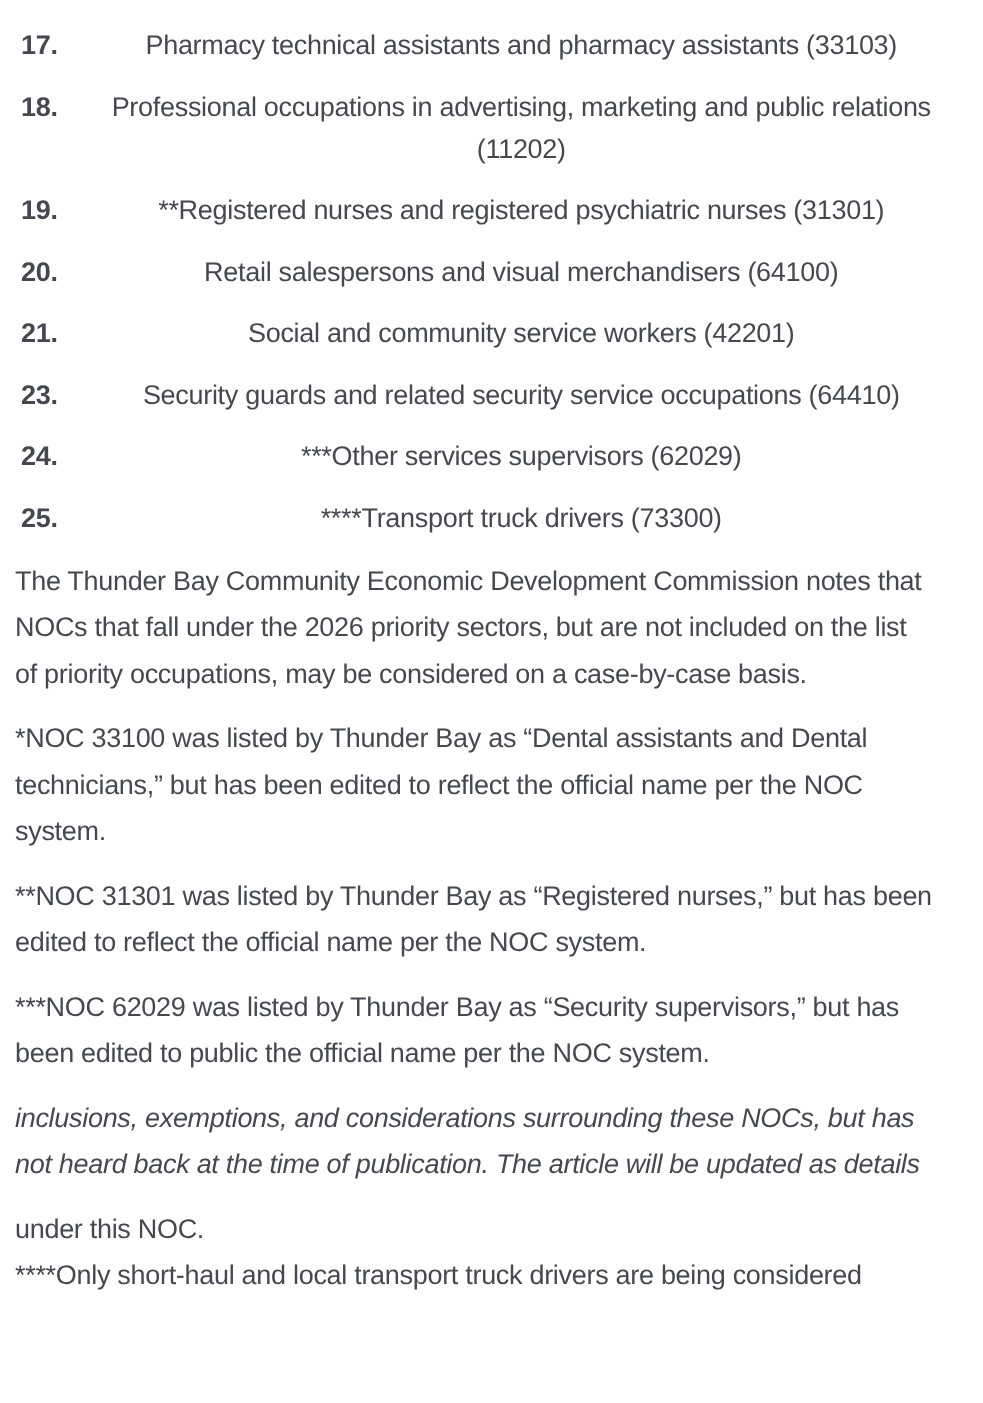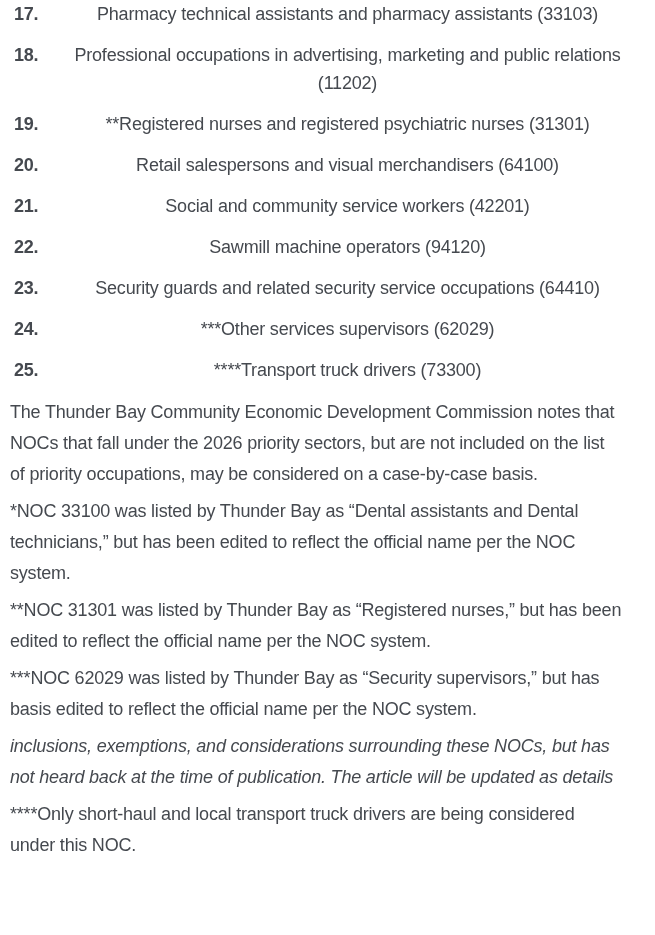--- a/index.html
+++ b/index.html
@@ -9,21 +9,21 @@
   }
   body {
     width: 655px;
     height: 935px;
     overflow: hidden;
     font-family: "Liberation Sans", sans-serif;
     color: #45494f;
     letter-spacing: -0.2px;
   }
   .article {
-    padding: 0 0 0 10px;
+    padding: 16px 0 0 10px;
     width: 645px;
   }
   ol.noc-list {
     list-style: none;
     margin: 0;
     padding: 0 0 0 4px;
   }
   ol.noc-list li {
     display: flex;
     align-items: flex-start;
@@ -37,21 +37,21 @@
     font-weight: 700;
   }
   ol.noc-list .txt {
     flex: 1 1 auto;
     text-align: center;
   }
   .line {
     display: block;
   }
   p.para {
-    margin: 0 0 6px 0;
+    margin: 12px 0 6px 0;
     font-size: 18px;
     line-height: 31px;
   }
   p.para.italic {
     font-style: italic;
   }
 </style>
 </head>
 <body>
 
@@ -83,26 +83,20 @@
           <span class="line">Retail salespersons and visual merchandisers (64100)</span>
         </span>
     </li>
     <li>
       <span class="num">21.</span>
       <span class="txt">
           <span class="line">Social and community service workers (42201)</span>
         </span>
     </li>
     <li>
-      <span class="num">22.</span>
-      <span class="txt">
-          <span class="line">Sawmill machine operators (94120)</span>
-        </span>
-    </li>
-    <li>
       <span class="num">23.</span>
       <span class="txt">
           <span class="line">Security guards and related security service occupations (64410)</span>
         </span>
     </li>
     <li>
       <span class="num">24.</span>
       <span class="txt">
           <span class="line">***Other services supervisors (62029)</span>
         </span>
@@ -127,26 +121,26 @@
       <span class="line">system.</span>
     </p>
 
   <p class="para">
       <span class="line">**NOC 31301 was listed by Thunder Bay as “Registered nurses,” but has been</span>
       <span class="line">edited to reflect the official name per the NOC system.</span>
     </p>
 
   <p class="para">
       <span class="line">***NOC 62029 was listed by Thunder Bay as “Security supervisors,” but has</span>
-      <span class="line">basis edited to reflect the official name per the NOC system.</span>
+      <span class="line">been edited to public the official name per the NOC system.</span>
     </p>
 
   <p class="para italic">
       <span class="line">inclusions, exemptions, and considerations surrounding these NOCs, but has</span>
       <span class="line">not heard back at the time of publication. The article will be updated as details</span>
     </p>
 
   <p class="para">
+      <span class="line">under this NOC.</span>
       <span class="line">****Only short-haul and local transport truck drivers are being considered</span>
-      <span class="line">under this NOC.</span>
     </p>
 
 </div>
 
 </body></html>

